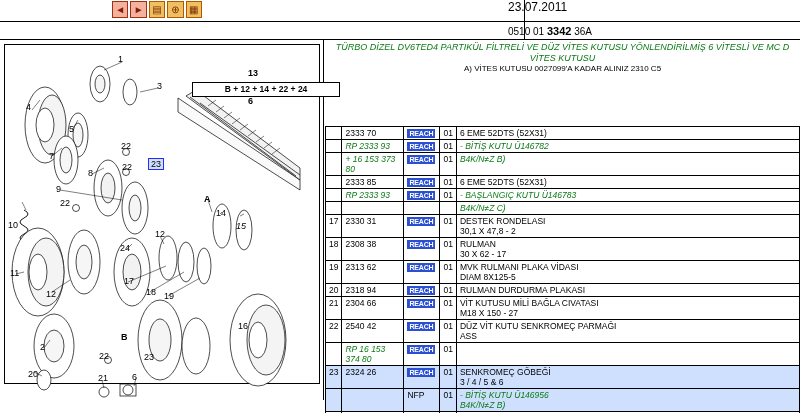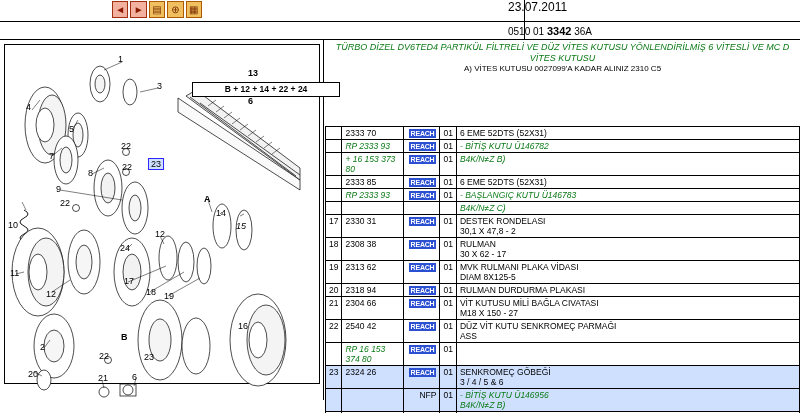--- a/index.html
+++ b/index.html
@@ -57,21 +57,21 @@
   .right { position:absolute; left:325px; top:40px; width:475px; height:373px; }
   .notice { position:absolute; left:0; top:0; width:475px; padding:2px 4px; text-align:center; }
   .notice div { color:#0b7a16; font-style:italic; font-size:9px; line-height:11px; }
   .notice .blk { color:#000; font-style:normal; font-size:8px; line-height:10px; }
 
   
   table.parts { position:absolute; left:0; top:86px; width:475px; border-collapse:collapse; }
   table.parts td { border:1px solid #000; padding:1px 3px; font-size:8.5px; vertical-align:top; line-height:10px; }
   td.c-no { width:16px; text-align:left; }
   td.c-ref { width:62px; }
-  td.c-reach { width:36px; text-align:right; }
+  td.c-reach { width:36px; text-align:left; }
   td.c-qty { width:16px; text-align:center; }
   td.c-desc { }
   .reach {
     display:inline-block; background:#2a4fd0; color:#fff; font-size:7px;
     font-weight:bold; padding:0 2px; letter-spacing:-0.2px; line-height:9px;
   }
   .italic-g { color:#0b7a16; font-style:italic; }
   .row-sel td { background:#cfe0ff; }
   .nfp { font-size:8px; }
   .rp { font-size:8px; }

